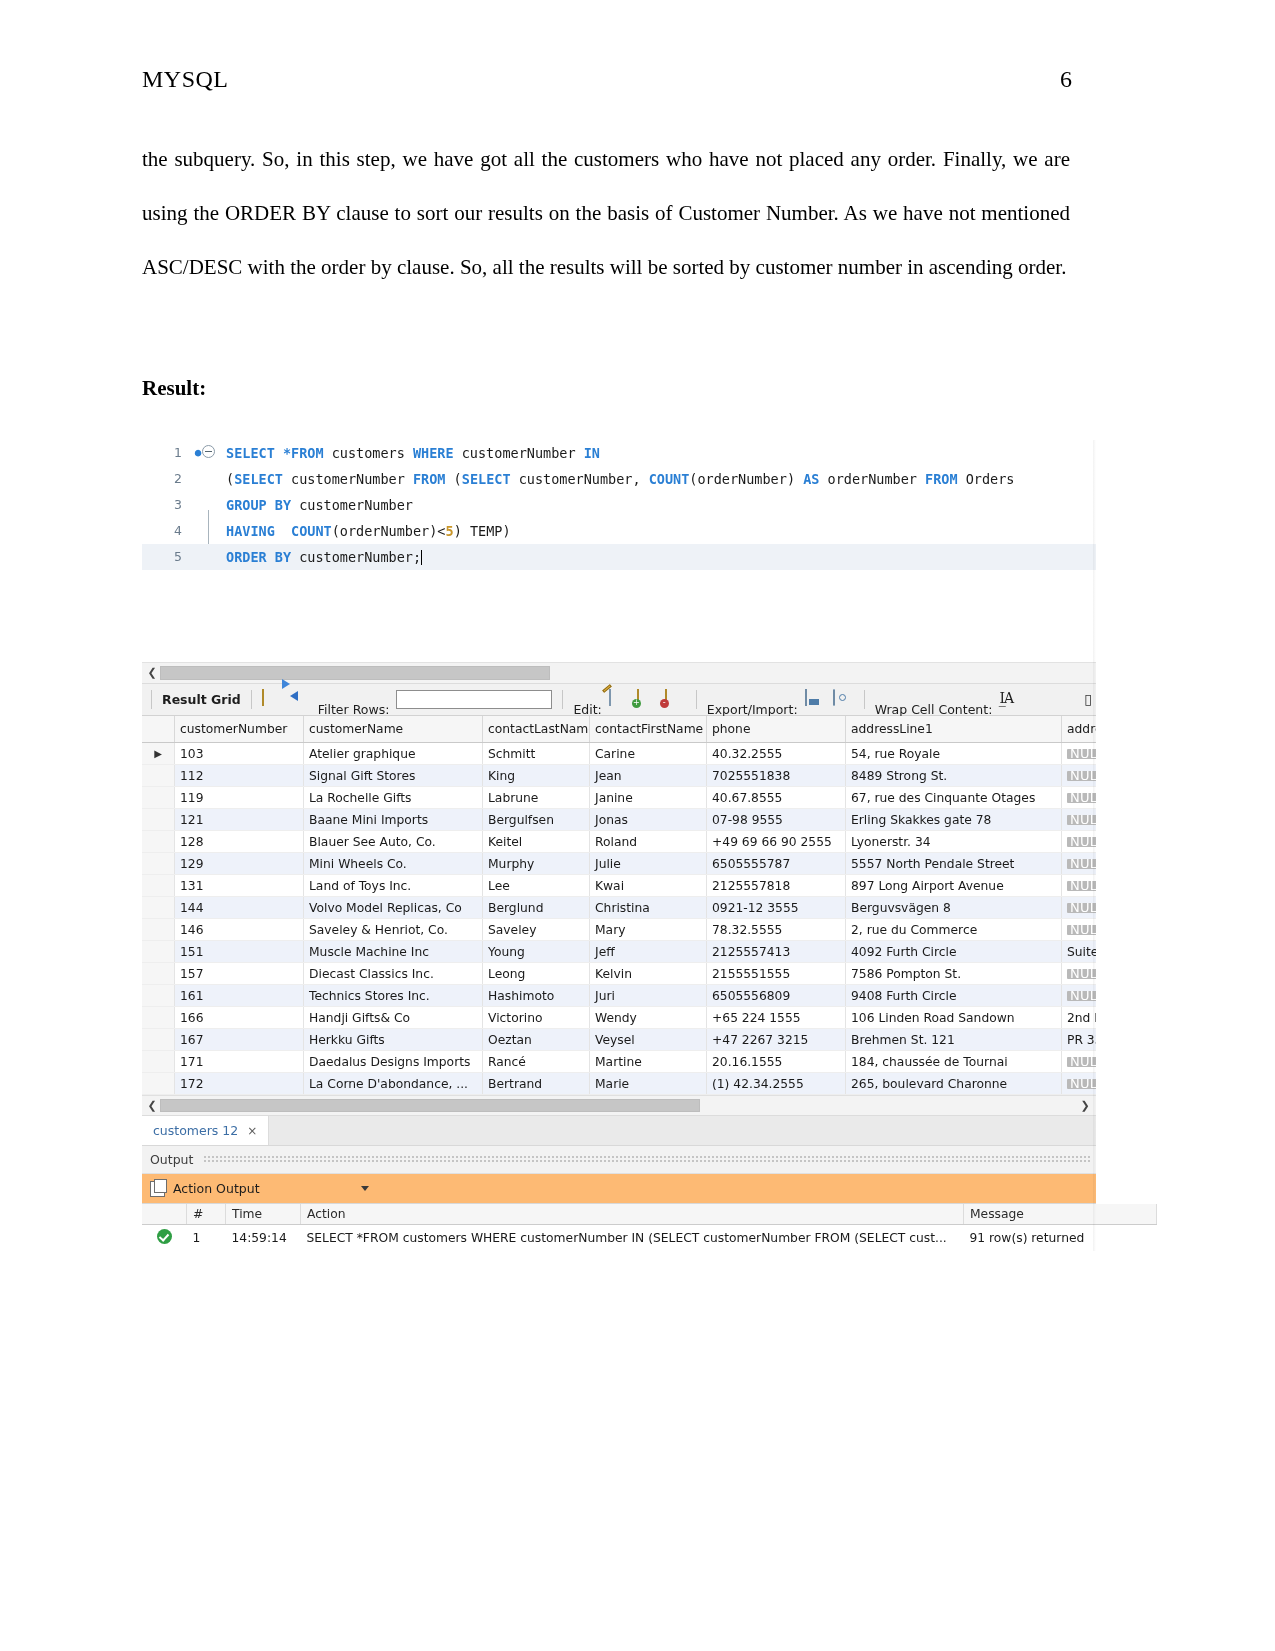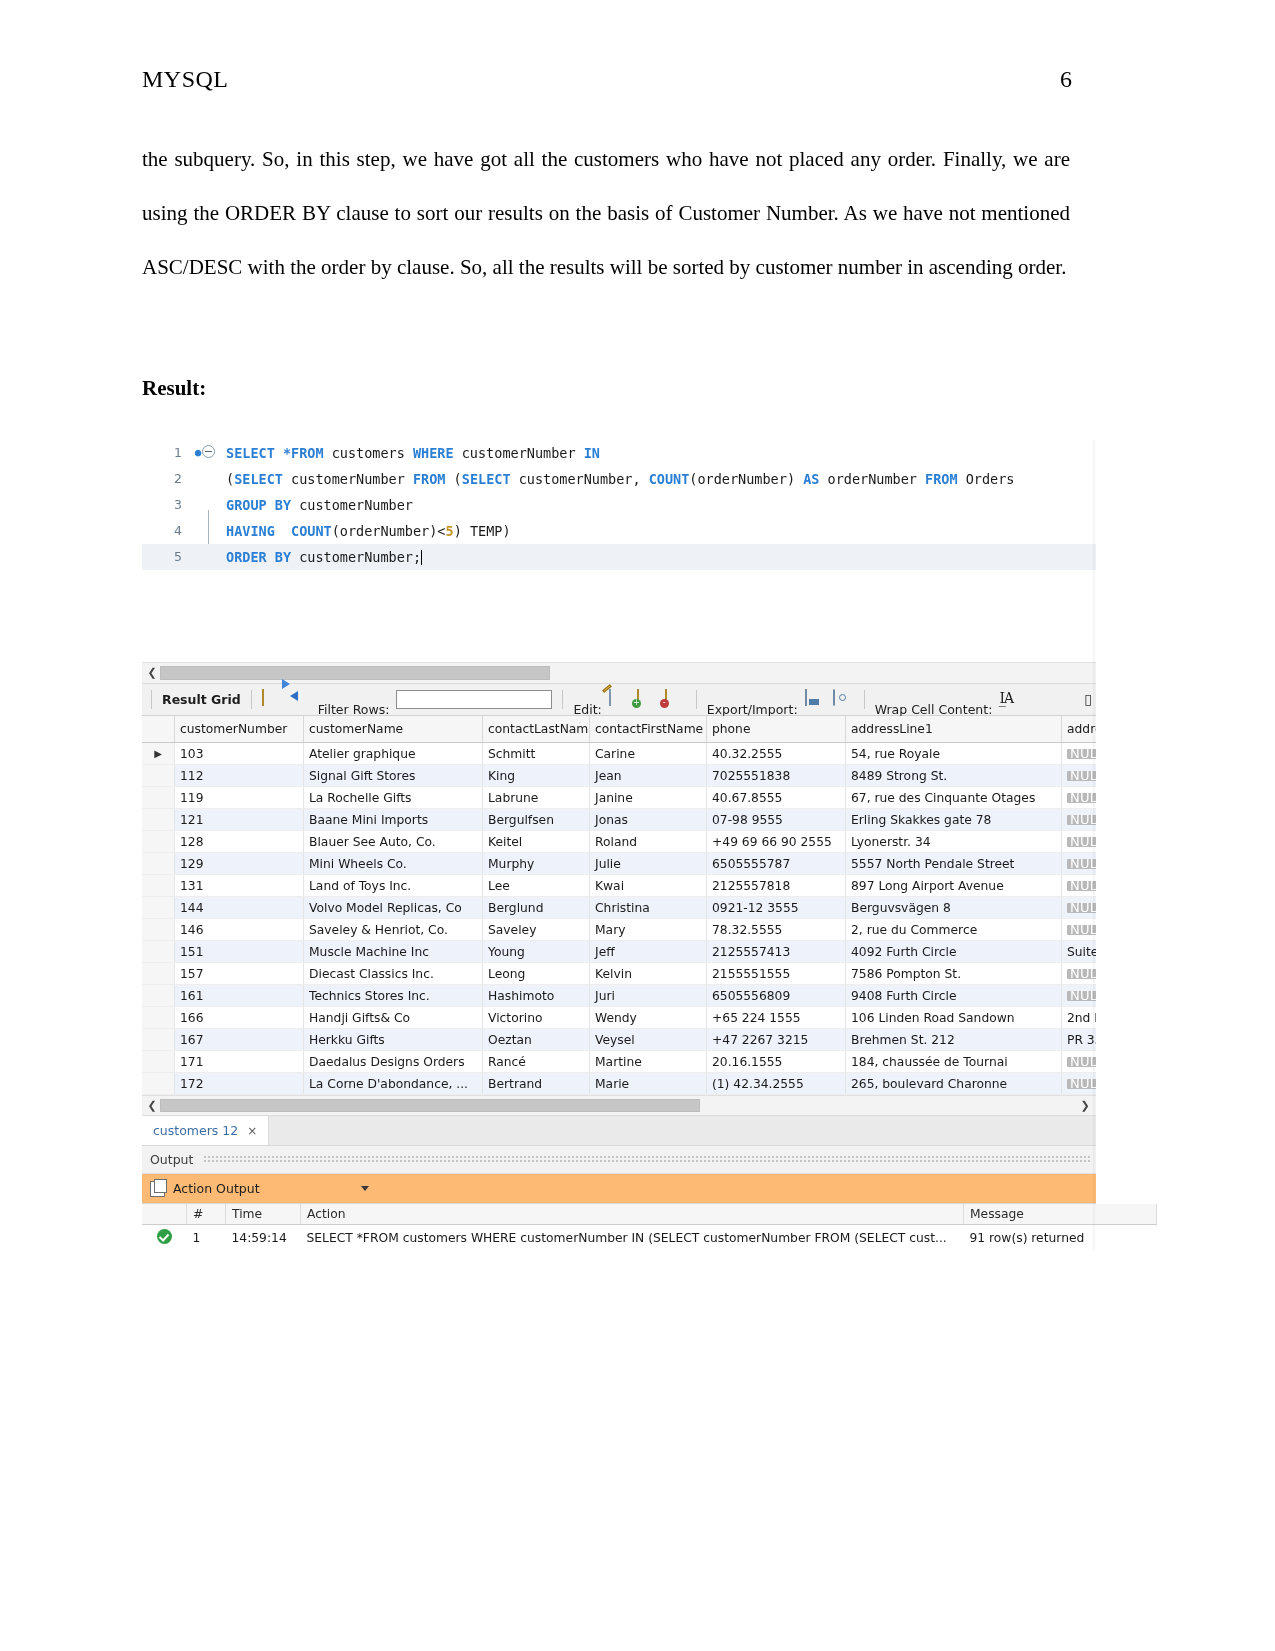--- a/index.html
+++ b/index.html
@@ -789,27 +789,27 @@
             <td>106 Linden Road Sandown</td>
             <td>2nd Floo</td>
           </tr>
           <tr class="even">
             <td class="rowsel"></td>
             <td>167</td>
             <td>Herkku Gifts</td>
             <td>Oeztan</td>
             <td>Veysel</td>
             <td>+47 2267 3215</td>
-            <td>Brehmen St. 212</td>
+            <td>Brehmen St. 121</td>
             <td>PR 334</td>
           </tr>
           <tr class="odd">
             <td class="rowsel"></td>
             <td>171</td>
-            <td>Daedalus Designs Orders</td>
+            <td>Daedalus Designs Imports</td>
             <td>Rancé</td>
             <td>Martine</td>
             <td>20.16.1555</td>
             <td>184, chaussée de Tournai</td>
             <td><span class="nullbadge">NULL</span></td>
           </tr>
           <tr class="even">
             <td class="rowsel"></td>
             <td>172</td>
             <td>La Corne D'abondance, ...</td>

